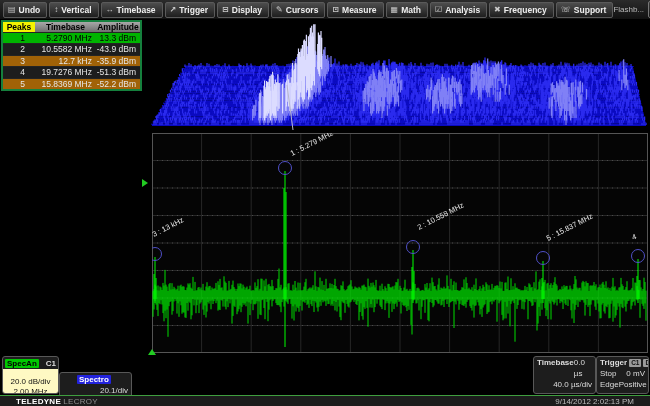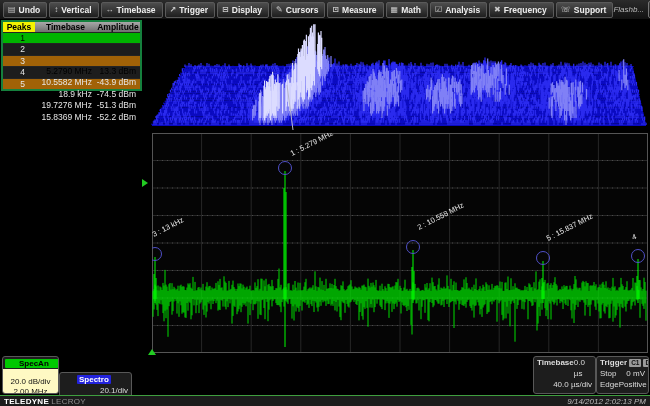--- a/index.html
+++ b/index.html
@@ -7,72 +7,72 @@
        font-family:"Liberation Sans","DejaVu Sans",sans-serif;color:#ddd;}
   
   #menubar{position:absolute;left:0;top:0;width:650px;height:19px;
     background:linear-gradient(#2b2b2b,#111);display:flex;align-items:center;}
   #menu-items{display:flex;gap:2px;padding-left:3px;}
   .mbtn{display:flex;align-items:center;gap:3px;height:14px;padding:0 6px 0 4px;
     background:linear-gradient(#4d4d4d,#1e1e1e);border:1px solid #5a5a5a;border-radius:2px;
     font-size:8.5px;font-weight:bold;color:#eee;white-space:nowrap;cursor:default;}
   .micon{font-size:8px;color:#ccc;}
   #menu-right{margin-left:auto;display:flex;align-items:center;gap:4px;padding-right:3px;}
-  #flashback{font-size:8px;color:#bbb;font-style:italic;}
+  #flashback{font-size:8px;color:#bbb;}
   #undo-btn{width:20px;height:15px;background:linear-gradient(#3c3c3c,#181818);
     border:1px solid #777;border-radius:2px;display:flex;flex-direction:column;
     align-items:center;justify-content:center;line-height:1;}
   #undo-btn .ut{font-size:5.5px;color:#eee;}
   #undo-btn .ui{font-size:7px;color:#eee;margin-top:-1px;}
   
   #peaks-table{position:absolute;left:1px;top:20px;width:137px;font-size:8.5px;
     border:2px solid #15803d;background:#a16207;}
   .prow,.phead{display:grid;grid-template-columns:32px 61px 44px;}
   .phead{background:linear-gradient(#a8a8a8,#6f6f6f);color:#000;font-weight:bold;height:10px;line-height:10px;}
   .phead .hc{text-align:center;}
   #peaks-hd{background:#f3f300;color:#000;text-align:center;height:10px;line-height:10px;}
   .prow{height:10.4px;line-height:10.4px;color:#e6e6e6;border-top:1px solid #242424;}
   .prow:nth-child(even){background:#1d1d1d;}
   .prow.sel{background:#00b400;color:#000;}
   .cn{text-align:right;padding-right:10px;}
-  .cf,.ca{text-align:right;padding-right:4px;margin-top:33px;}
+  .cf,.ca{text-align:right;padding-right:4px;}
   
   #waterfall{position:absolute;left:150px;top:19px;width:500px;height:112px;}
   #grat{position:absolute;left:152px;top:133px;width:496px;height:220px;}
   
   #trace-level-marker{position:absolute;left:142px;top:179px;width:0;height:0;
     border-top:4px solid transparent;border-bottom:4px solid transparent;border-left:6px solid #22cc22;}
   #trigger-pos-marker{position:absolute;left:148px;top:349px;width:0;height:0;
     border-left:4px solid transparent;border-right:4px solid transparent;border-bottom:6px solid #22cc22;}
   
   .dbox{position:absolute;border:1px solid #585858;border-radius:3px;background:#1d1d1d;
     font-size:8px;overflow:hidden;}
   #specan-box{left:2px;top:356px;width:55px;height:36px;}
   #spectro-box{left:59px;top:372px;width:56px;height:41px;padding-left:15px;}
   .dhdr{display:flex;justify-content:space-between;align-items:center;padding:1px 2px;height:10px;}
-  .badge-green{background:#00c800;color:#000;font-weight:bold;padding:0 14px;border-radius:1px;}
+  .badge-green{background:#00c800;color:#000;font-weight:bold;padding:0 2px;border-radius:1px;}
   .badge-blue{background:#2222dd;color:#fff;font-weight:bold;padding:0 2px;border-radius:1px;}
   .dch{color:#ddd;font-weight:bold;}
   .dbody-gray{background:#fef9c3;color:#111;text-align:center;padding:8px 3px;height:100%;}
   .dbody-dark{color:#ddd;text-align:right;padding:1px 3px;margin-left:8px;}
   .dline{line-height:10px;}
   
   #timebase-box{left:533px;top:356px;width:61px;height:36px;color:#ddd;}
   #trigger-box{left:596px;top:356px;width:51px;height:36px;color:#ddd;}
   .tb-row{display:flex;justify-content:space-between;padding:0 3px;line-height:11px;font-size:8px;}
   .tb-row b{font-weight:bold;}
   .tbadge{background:#9a9a9a;color:#111;font-size:6.5px;font-weight:bold;
     padding:0 2px;border-radius:1px;margin-left:2px;line-height:8px;align-self:center;}
   
   #statusbar{position:absolute;left:0;top:395px;width:650px;height:11px;background:#1c1c1c;
     border-top:1px solid #3f9f3f;display:flex;justify-content:space-between;align-items:center;
-    padding:0 4px;box-sizing:border-box;font-size:8px;}
+    padding:0 16px;box-sizing:border-box;font-size:8px;}
   #brand b{color:#fff;font-weight:bold;letter-spacing:.3px;}
   #brand span{color:#8f8f8f;letter-spacing:.3px;}
-  #datetime{color:#bbb;font-style:italic;}
+  #datetime{color:#bbb;}
 </style>
 </head>
 <body>
 
 <div id="menubar">
   <div id="menu-items">
       <div class="mbtn">
         <span class="micon">▤</span>
         <span>Undo</span>
       </div>
@@ -138,22 +138,22 @@
         <div class="cf">5.2790 MHz</div>
         <div class="ca">13.3 dBm</div>
       </div>
       <div class="prow">
         <div class="cn">2</div>
         <div class="cf">10.5582 MHz</div>
         <div class="ca">-43.9 dBm</div>
       </div>
       <div class="prow">
         <div class="cn">3</div>
-        <div class="cf">18.9 kHz</div>
-        <div class="ca">-74.5 dBm</div>
+        <div class="cf">12.7 kHz</div>
+        <div class="ca">-35.9 dBm</div>
       </div>
       <div class="prow">
         <div class="cn">4</div>
         <div class="cf">19.7276 MHz</div>
         <div class="ca">-51.3 dBm</div>
       </div>
       <div class="prow">
         <div class="cn">5</div>
         <div class="cf">15.8369 MHz</div>
         <div class="ca">-52.2 dBm</div>

